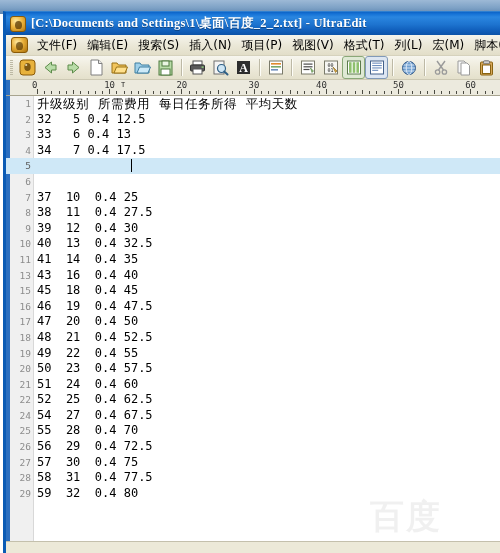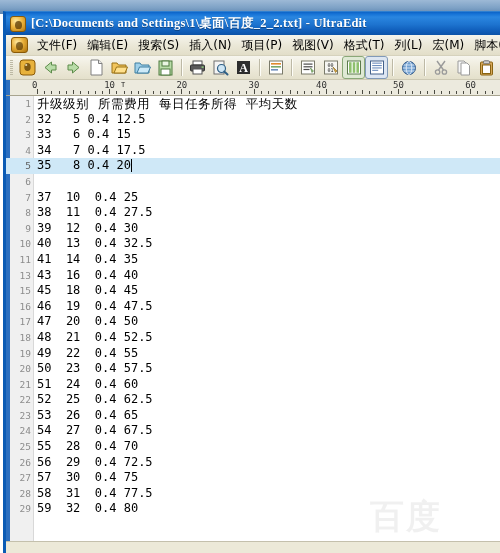--- a/index.html
+++ b/index.html
@@ -356,39 +356,38 @@
         </div>
       <span class="rT" style="left:115px;">T</span>
     </div>
 
     <div class="editor">
       <div class="leftbar"></div>
       <div class="gutter-bg"></div>
       <div class="lines" id="lines">
           <div class="row"><div class="lnum">1</div><div class="ltext han">升级级别  所需费用  每日任务所得  平均天数</div></div>
           <div class="row"><div class="lnum">2</div><div class="ltext">32   5 0.4 12.5</div></div>
-          <div class="row"><div class="lnum">3</div><div class="ltext">33   6 0.4 15</div></div>
+          <div class="row"><div class="lnum">3</div><div class="ltext">33   6 0.4 13</div></div>
           <div class="row"><div class="lnum">4</div><div class="ltext">34   7 0.4 17.5</div></div>
-          <div class="row current"><div class="lnum">5</div><div class="ltext">35   8 0.4 20</div><div class="caret" style="left: 124.86px;"></div></div>
+          <div class="row current"><div class="lnum">5</div><div class="caret" style="left: 124.86px;"></div></div>
           <div class="row"><div class="lnum">6</div></div>
           <div class="row"><div class="lnum">7</div><div class="ltext">37  10  0.4 25</div></div>
           <div class="row"><div class="lnum">8</div><div class="ltext">38  11  0.4 27.5</div></div>
           <div class="row"><div class="lnum">9</div><div class="ltext">39  12  0.4 30</div></div>
           <div class="row"><div class="lnum">10</div><div class="ltext">40  13  0.4 32.5</div></div>
           <div class="row"><div class="lnum">11</div><div class="ltext">41  14  0.4 35</div></div>
           <div class="row"><div class="lnum">13</div><div class="ltext">43  16  0.4 40</div></div>
           <div class="row"><div class="lnum">15</div><div class="ltext">45  18  0.4 45</div></div>
           <div class="row"><div class="lnum">16</div><div class="ltext">46  19  0.4 47.5</div></div>
           <div class="row"><div class="lnum">17</div><div class="ltext">47  20  0.4 50</div></div>
           <div class="row"><div class="lnum">18</div><div class="ltext">48  21  0.4 52.5</div></div>
           <div class="row"><div class="lnum">19</div><div class="ltext">49  22  0.4 55</div></div>
           <div class="row"><div class="lnum">20</div><div class="ltext">50  23  0.4 57.5</div></div>
           <div class="row"><div class="lnum">21</div><div class="ltext">51  24  0.4 60</div></div>
           <div class="row"><div class="lnum">22</div><div class="ltext">52  25  0.4 62.5</div></div>
-          <div class="row"><div class="lnum">23</div><div class="ltext">53  26  0.4 65</div></div>
           <div class="row"><div class="lnum">24</div><div class="ltext">54  27  0.4 67.5</div></div>
           <div class="row"><div class="lnum">25</div><div class="ltext">55  28  0.4 70</div></div>
           <div class="row"><div class="lnum">26</div><div class="ltext">56  29  0.4 72.5</div></div>
           <div class="row"><div class="lnum">27</div><div class="ltext">57  30  0.4 75</div></div>
           <div class="row"><div class="lnum">28</div><div class="ltext">58  31  0.4 77.5</div></div>
           <div class="row"><div class="lnum">29</div><div class="ltext">59  32  0.4 80</div></div>
         </div>
 
       <div class="watermark">
         <span>百度</span>

